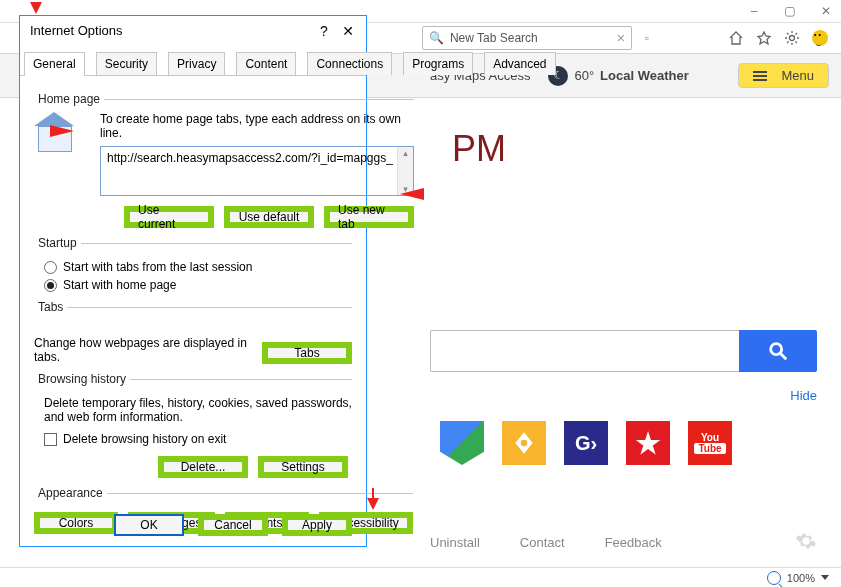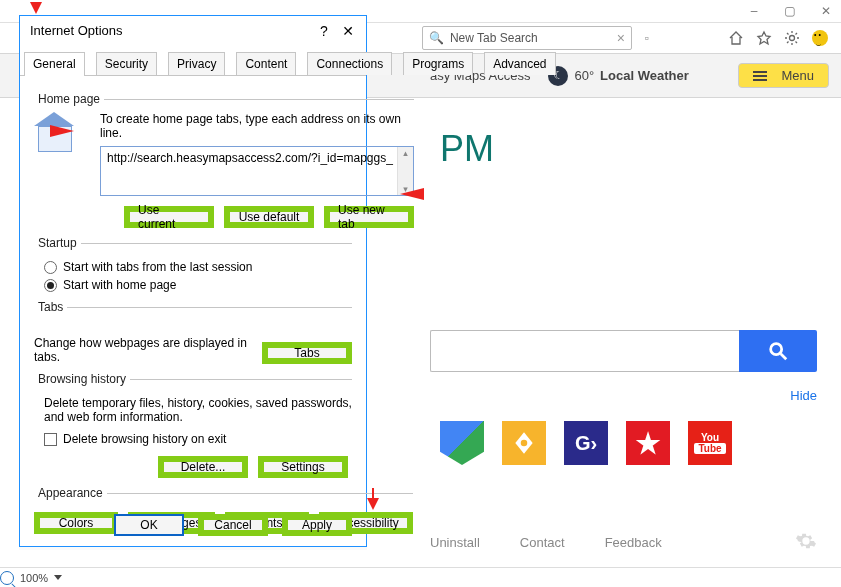--- a/index.html
+++ b/index.html
@@ -67,21 +67,21 @@
   }
   .toolbar .weather { display:flex; align-items:center; gap:6px;}
   .toolbar .weather .ico { width:20px; height:20px; border-radius:50%; background:#2a3446; display:flex; align-items:center; justify-content:center; color:#fff; font-size:11px;}
   .toolbar .menu-btn { margin-left:auto; border:1px solid #ccc; padding:4px 14px; border-radius:4px; background:#fde047; display:flex; align-items:center; gap:14px;}
   .toolbar .menu-btn .bars { display:inline-block; width:14px; height:10px; background:
     linear-gradient(#444,#444) 0 0/100% 2px no-repeat,
     linear-gradient(#444,#444) 0 4px/100% 2px no-repeat,
     linear-gradient(#444,#444) 0 8px/100% 2px no-repeat;}
   
   .page-body { padding: 30px 24px 0 440px; }
-  .pm { font-size:36px; color:#0f766e;}
+  .pm { font-size:36px; color:#7f1d1d;margin-left:12px;}
   .bigsearch { display:flex; margin-top:160px; margin-left:-10px;}
   .bigsearch-input { flex:1; height:42px; border:1px solid #bbb; border-right:none; border-radius:2px 0 0 2px;}
   .bigsearch-btn { width:78px; height:42px; background:#2e6ff2; color:#fff; display:flex; align-items:center; justify-content:center; border-radius:0 2px 2px 0;}
   .hide-link { text-align:right; color:#1a73e8; margin-top:16px; font-size:13px;}
   .tiles { display:flex; gap:18px; margin-top:18px;}
   .tile { width:44px; height:44px; display:flex; align-items:center; justify-content:center; color:#fff; font-weight:bold;}
   .tile.gmaps { background:linear-gradient(135deg,#4285F4 50%,#34A853 50%); clip-path: polygon(0 0,100% 0,100% 70%,50% 100%,0 70%);}
   .tile.ymaps { background:#f7b42c;}
   .tile.gas   { background:#2a2a8a; font-size:20px;}
   .tile.macys { background:#e21b23; font-size:28px;}
@@ -181,21 +181,21 @@
   .btn.focus { border:2px solid #0b63c6;}
   
   
   .arrow { position:absolute; width:0; height:0;}
   .arrow.down  { left:30px;  top:2px;  border-left:6px solid transparent; border-right:6px solid transparent; border-top:12px solid #ec221f;}
   .arrow.right { left:50px;  top:125px;border-top:6px solid transparent; border-bottom:6px solid transparent; border-left:24px solid #ec221f;}
   .arrow.left  { left:400px; top:188px;border-top:6px solid transparent; border-bottom:6px solid transparent; border-right:24px solid #ec221f;}
   .arrow.down2 { left:367px; top:498px;border-left:6px solid transparent; border-right:6px solid transparent; border-top:12px solid #ec221f;}
   .arrow.down2::before{ content:""; position:absolute; left:-1px; top:-22px; width:2px; height:12px; background:#ec221f;}
 
-  .statusbar { position:absolute; left:0; right:0; bottom:0; height:20px; border-top:1px solid #ddd; display:flex; align-items:center; gap:6px; padding-right:12px; font-size:11px; color:#444;}
+  .statusbar { position:absolute; left:0; right:0; bottom:0; height:20px; border-top:1px solid #ddd; display:flex; align-items:center; justify-content:flex-end; gap:6px; padding-right:12px; font-size:11px; color:#444;}
   .lens { width:14px;height:14px; border:1px solid #2070c0; border-radius:50%; position:relative;}
   .lens::after{content:"";position:absolute; width:5px;height:1px;background:#2070c0; bottom:-2px; right:-3px; transform:rotate(45deg);}
   .caret-down { width:0;height:0;border-left:4px solid transparent;border-right:4px solid transparent;border-top:5px solid #444;}
 
   svg.ico-stroke { stroke:#666; fill:none; stroke-width:1.3;}
 </style>
 </head>
 <body>
 
 <div class="titlebar">

